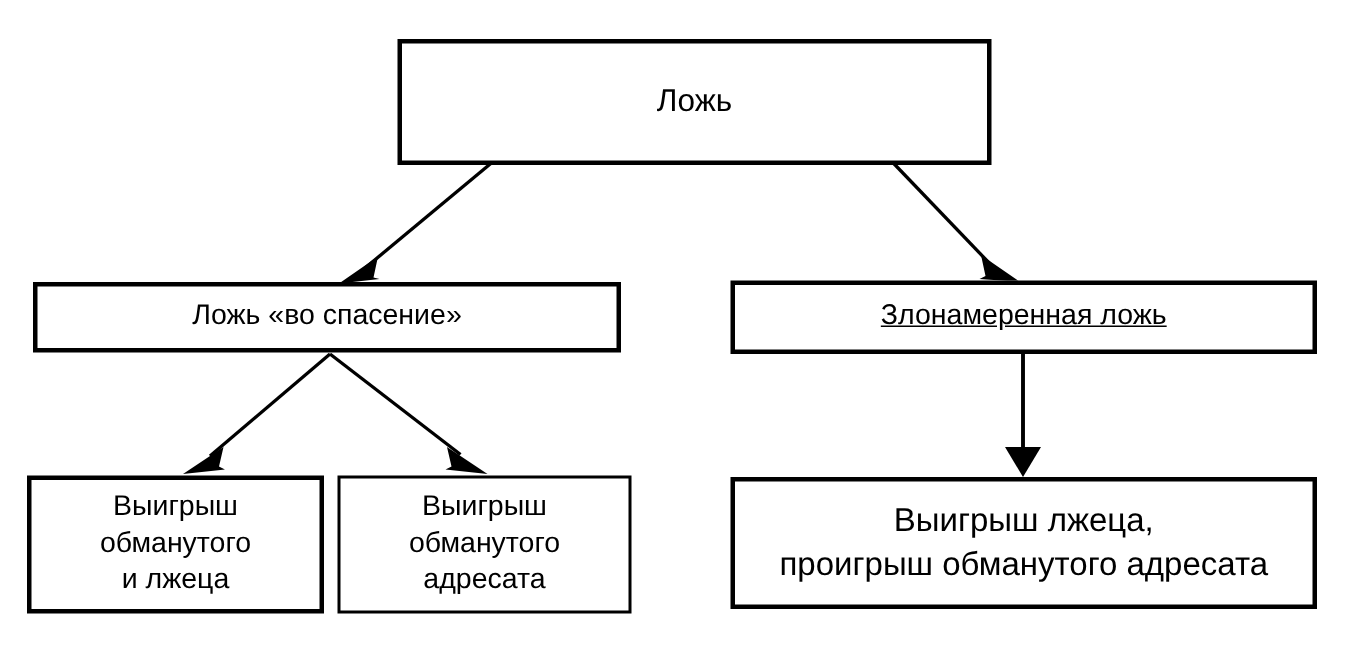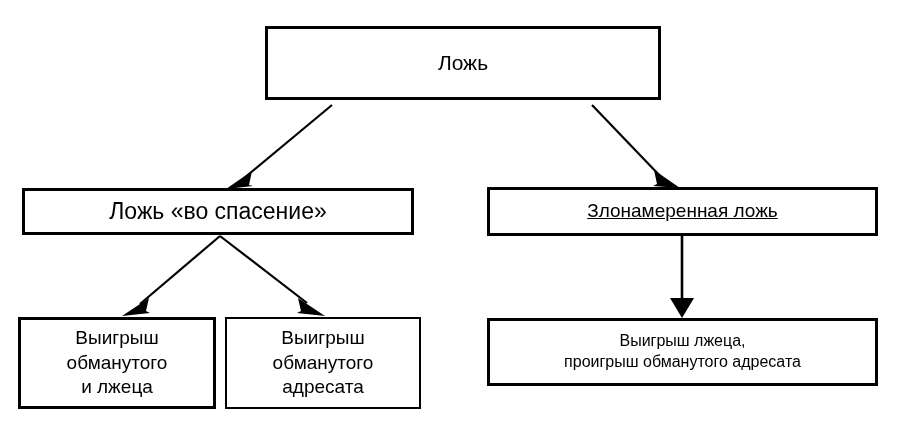--- a/index.html
+++ b/index.html
@@ -39,49 +39,49 @@
     line-height: 1.30;
     z-index: 2;
   }
   .node .label {
     display: block;
     white-space: pre-line;
     padding: 0 4px;
   }
   
   #node-root {
-    left: 265px; top: 26px; width: 396px; height: 74px;
+    left: 265px; top: 26px; width: 396px; height: 84px;
     border-width: 3px;
     font-size: 21px;
   }
   #node-white-lie {
     left: 22px; top: 188px; width: 392px; height: 47px;
     border-width: 3px;
-    font-size: 23px;
+    font-size: 19px;
   }
   #node-malicious-lie {
     left: 487px; top: 187px; width: 391px; height: 49px;
     border-width: 3px;
     font-size: 19px;
     text-decoration: underline;
   }
   #node-both-win {
     left: 18px; top: 317px; width: 198px; height: 92px;
     border-width: 3px;
     font-size: 19px;
   }
   #node-addressee-wins {
     left: 225px; top: 317px; width: 196px; height: 92px;
     border-width: 2px;
     font-size: 19px;
   }
   #node-liar-wins {
-    left: 487px; top: 318px; width: 391px; height: 68px;
+    left: 487px; top: 318px; width: 391px; height: 88px;
     border-width: 3px;
-    font-size: 16px;
+    font-size: 22px;
   }
 </style>
 </head>
 <body>
 
 <div id="canvas">
 
   <svg id="edges" viewBox="0 0 900 431" width="900" height="431" xmlns="http://www.w3.org/2000/svg">
 
     <g>

